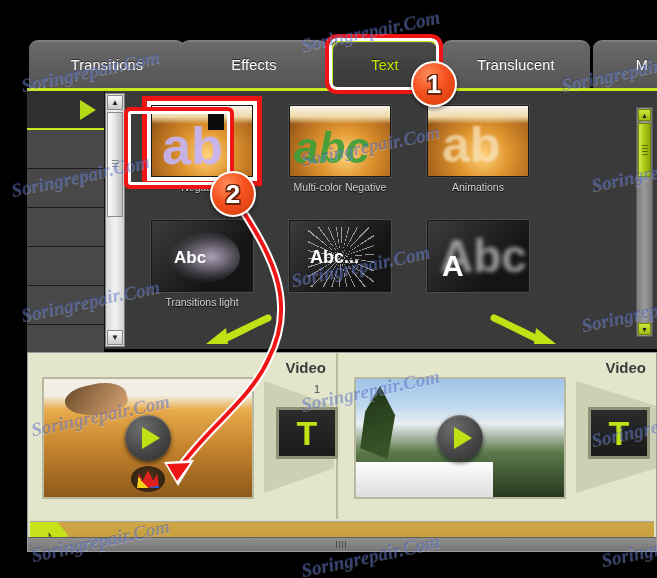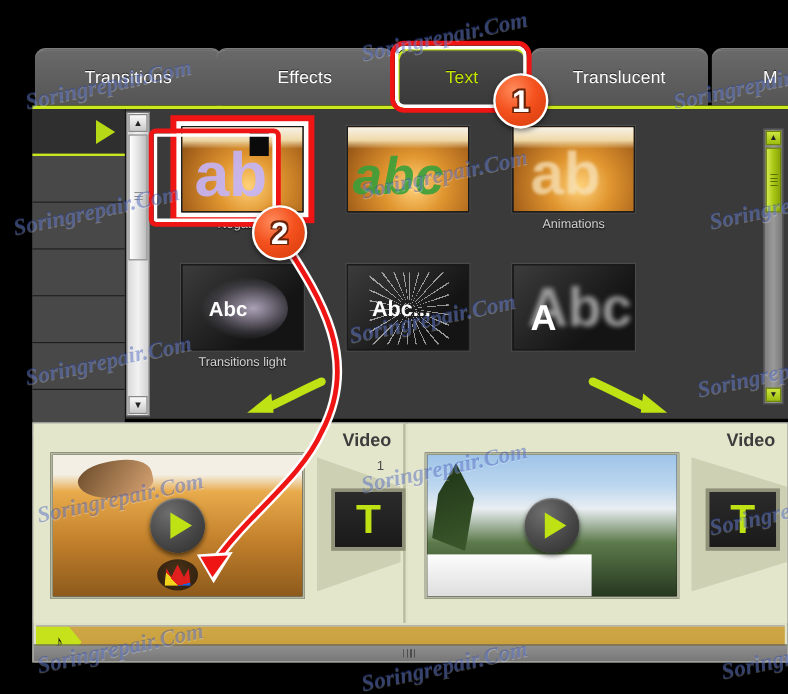--- a/index.html
+++ b/index.html
@@ -432,20 +432,21 @@
           <div style="position:absolute;left:56px;top:2px;width:16px;height:22px;background:#0b0b0b;"></div>
         </div>
         <div class="cap">Negative</div>
       </div>
 
       <div class="cell" style="left:138px;top:10px;">
         <div class="thumb-box">
           <div class="bg-wheat"></div>
           <div class="ltr" style="left:4px;top:20px;font-size:44px;color:#3aa03a;opacity:.9;font-style:italic;">abc</div>
         </div>
+        <div class="cap">Multi-color Negative</div>
       </div>
 
       <div class="cell" style="left:276px;top:10px;">
         <div class="thumb-box">
           <div class="bg-wheat"></div>
           <div class="ltr glow" style="left:14px;top:14px;font-size:50px;color:#f7e3bb;opacity:.75;">ab</div>
         </div>
         <div class="cap">Animations</div>
       </div>
 

